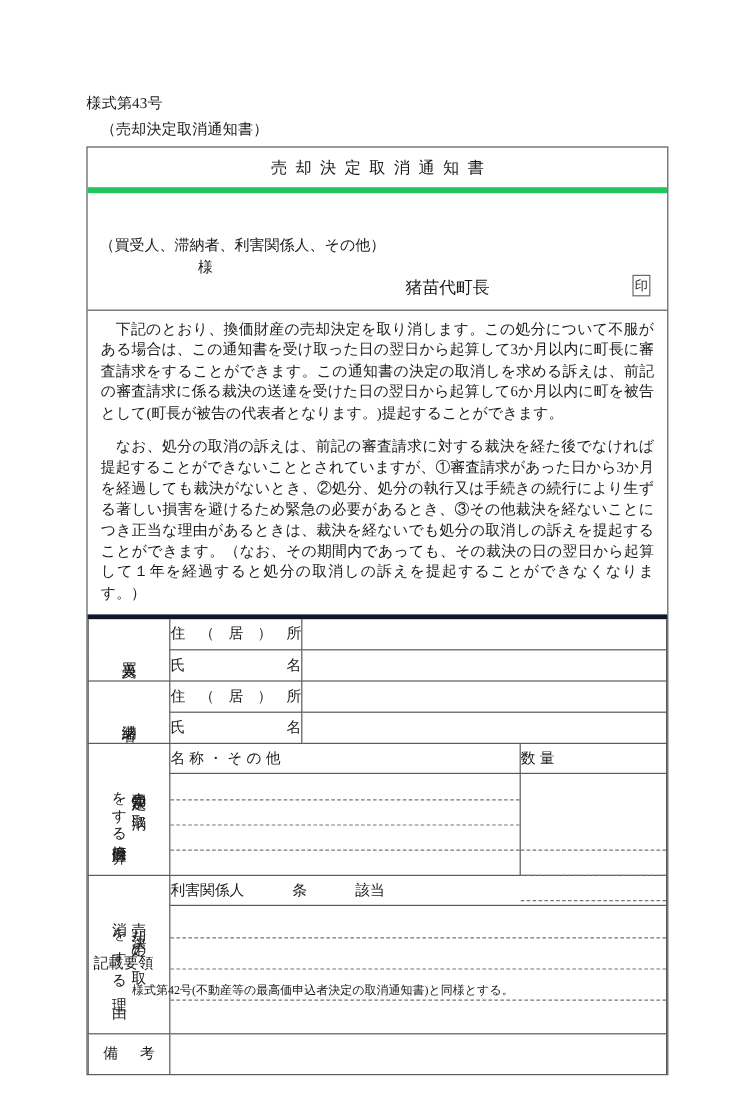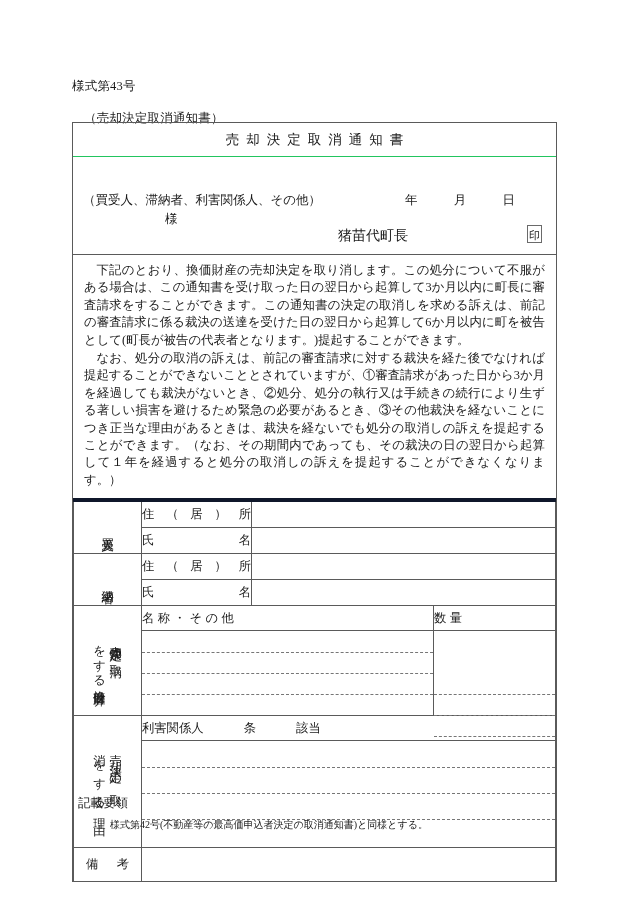--- a/index.html
+++ b/index.html
@@ -28,40 +28,40 @@
     position: absolute;
     left: 72px;
     top: 78px;
     font-size: 12.5px;
     letter-spacing: 0.2px;
     white-space: nowrap;
   }
   .form-subtitle {
     position: absolute;
     left: 84px;
-    top: 110px;
+    top: 100px;
     font-size: 12.5px;
     letter-spacing: 0.2px;
     white-space: nowrap;
   }
 
   
   .frame {
     position: absolute;
     left: 72px;
     top: 122px;
     width: 485px;
     border: 1px solid #5a5a5a;
     box-sizing: border-box;
   }
 
   
   .title-band {
     height: 33px;
-    border-bottom: 1px solid #22c55e;
+    border-bottom: 5px solid #22c55e;
     display: flex;
     align-items: center;
     justify-content: center;
     text-align: center;
   }
   .doc-title {
     font-size: 13.5px;
     letter-spacing: 7px;
     padding-left: 7px;
     white-space: nowrap;
@@ -131,21 +131,21 @@
     padding: 7px 11px 9px 11px;
   }
   .para {
     font-size: 12.4px;
     line-height: 17.4px;
     text-align: justify;
     text-justify: inter-character;
     text-indent: 1em;
     margin: 0;
   }
-  .para + .para { margin-top: 1px; }
+  .para + .para { margin-top: 11px; }
 
   
   .tbl {
     width: 100%;
     border-collapse: collapse;
     table-layout: fixed;
   }
   .tbl td {
     border: 1px solid #5a5a5a;
     font-size: 12.3px;
@@ -232,28 +232,20 @@
 
   <div class="frame">
 
     <div class="title-band">
       <div class="doc-title">売却決定取消通知書</div>
     </div>
 
     <div class="addr-band">
       <div class="addressee">（買受人、滞納者、利害関係人、その他）</div>
       <div class="sama">様</div>
-      <div class="date-line">
-        <span class="dpart">年</span>
-        <span class="dgap-a"></span>
-        <span class="dpart">月</span>
-        <span class="dgap-b"></span>
-        <span class="dpart">日</span>
-        <span class="dtail"></span>
-      </div>
       <div class="issuer-row">
         <div class="issuer-name">猪苗代町長</div>
         <div class="seal-box">印</div>
       </div>
     </div>
 
     <div class="body-band">
       <p class="para">下記のとおり、換価財産の売却決定を取り消します。この処分について不服がある場合は、この通知書を受け取った日の翌日から起算して3か月以内に町長に審査請求をすることができます。この通知書の決定の取消しを求める訴えは、前記の審査請求に係る裁決の送達を受けた日の翌日から起算して6か月以内に町を被告として(町長が被告の代表者となります。)提起することができます。</p>
       <p class="para">なお、処分の取消の訴えは、前記の審査請求に対する裁決を経た後でなければ提起することができないこととされていますが、①審査請求があった日から3か月を経過しても裁決がないとき、②処分、処分の執行又は手続きの続行により生ずる著しい損害を避けるため緊急の必要があるとき、③その他裁決を経ないことにつき正当な理由があるときは、裁決を経ないでも処分の取消しの訴えを提起することができます。（なお、その期間内であっても、その裁決の日の翌日から起算して１年を経過すると処分の取消しの訴えを提起することができなくなります。）</p>
     </div>

